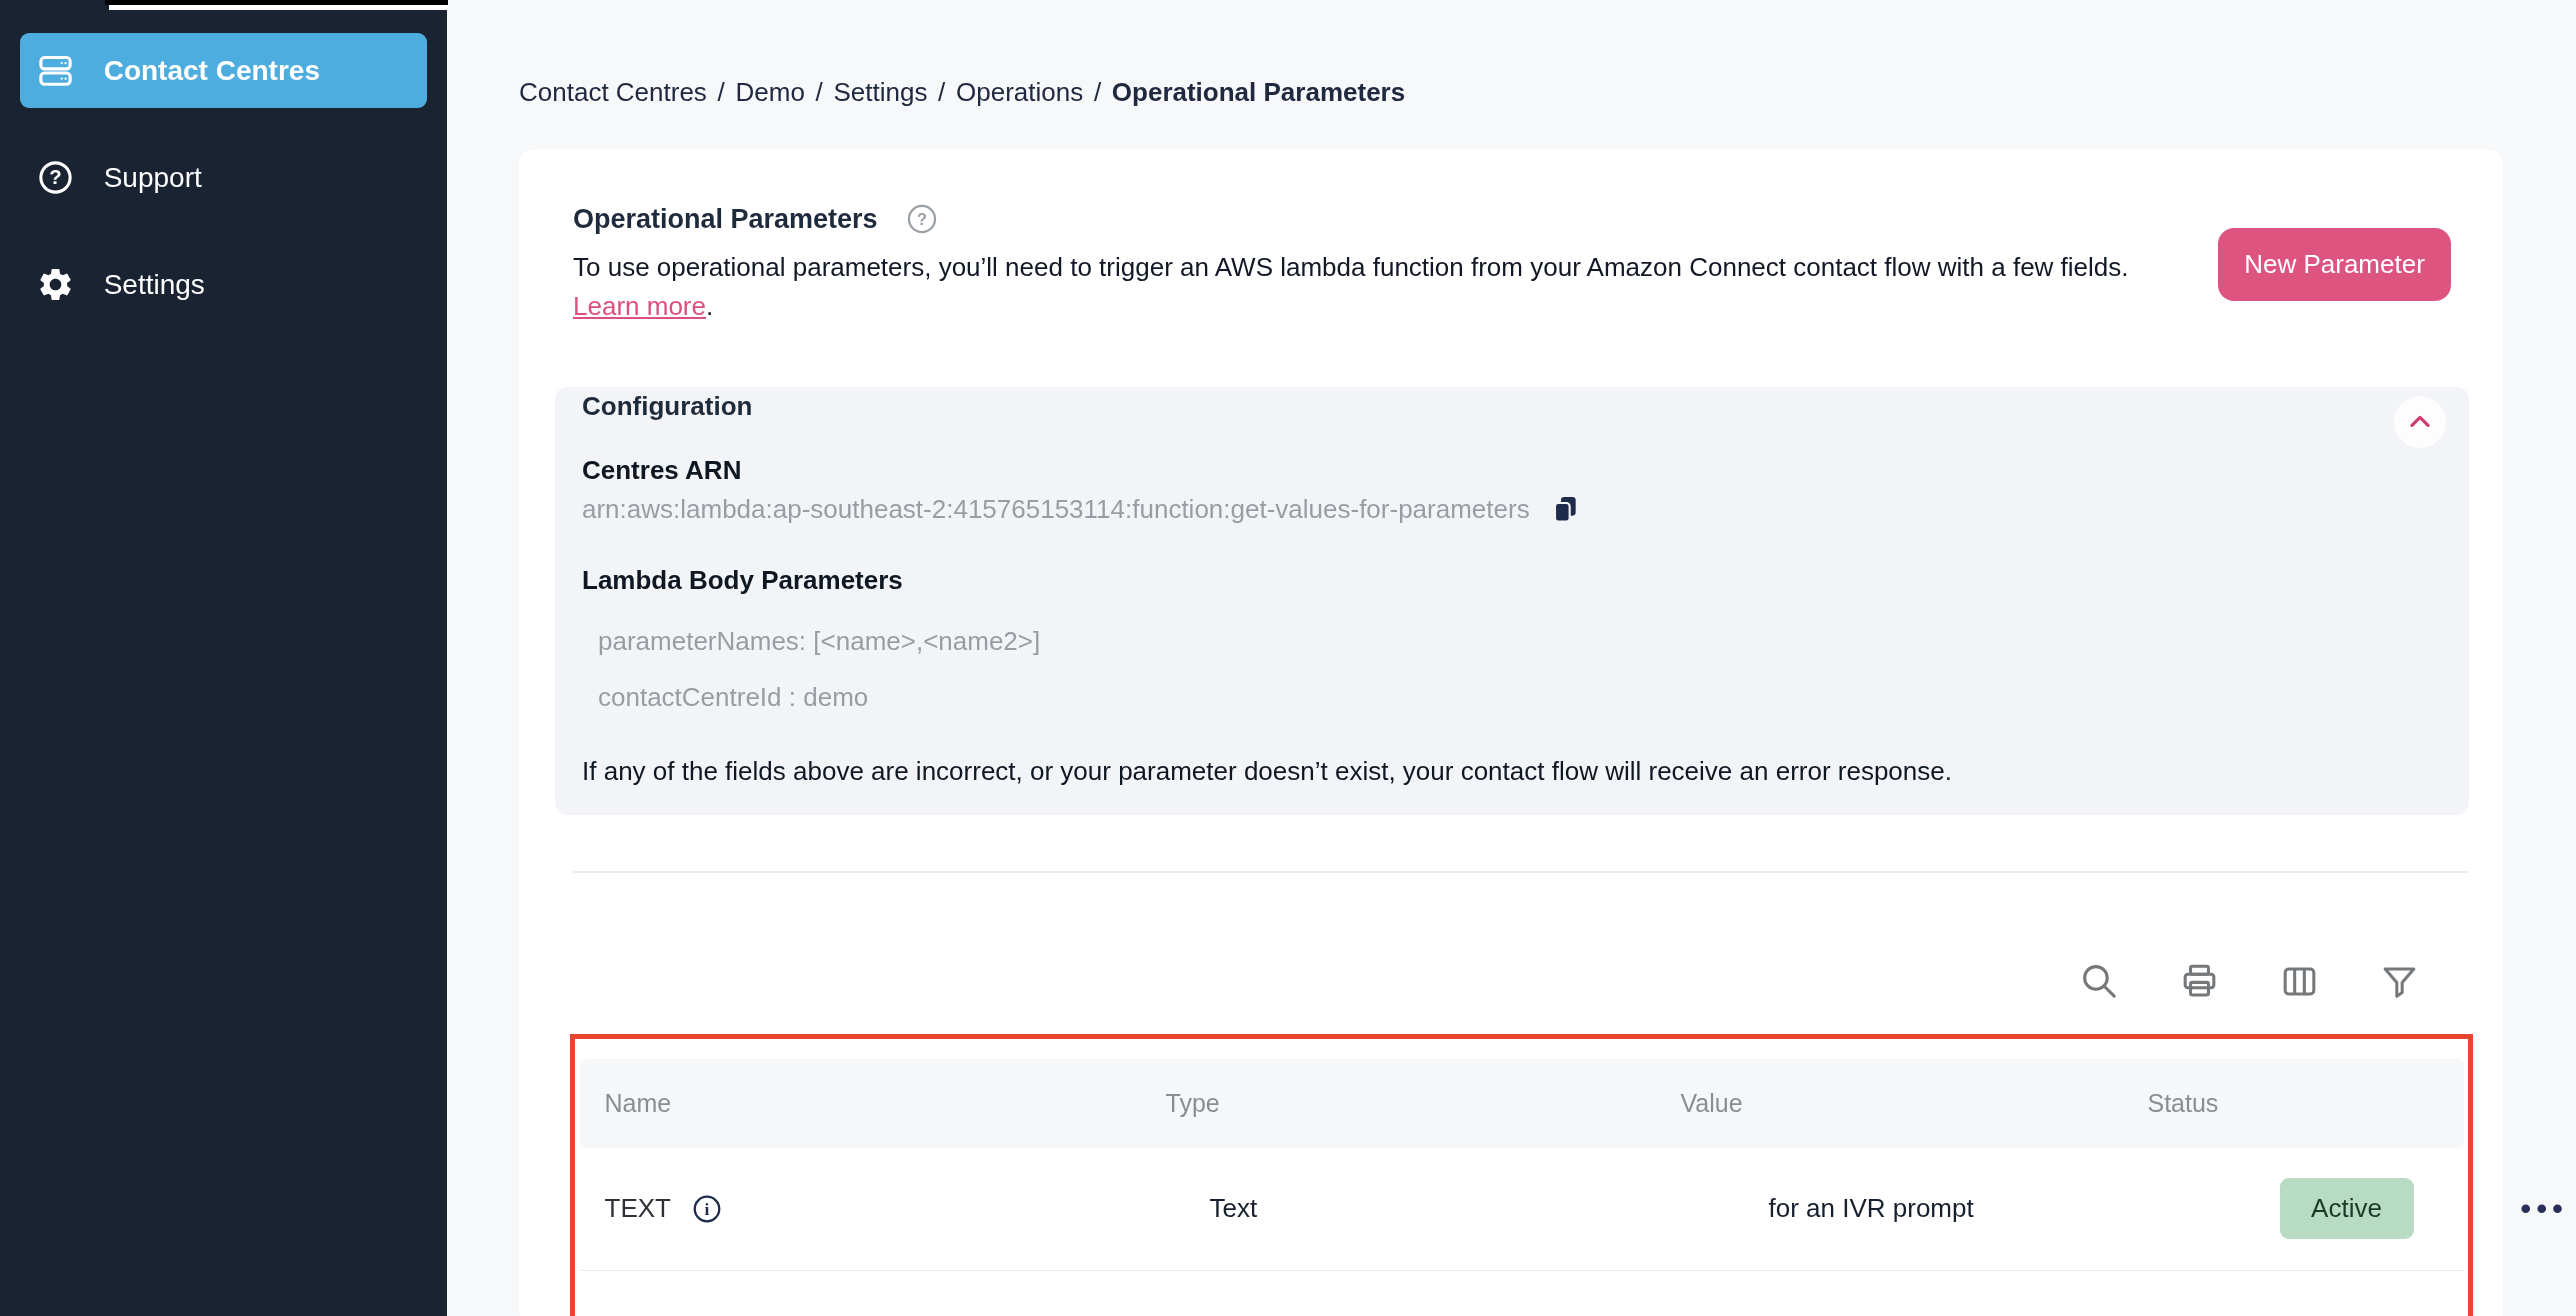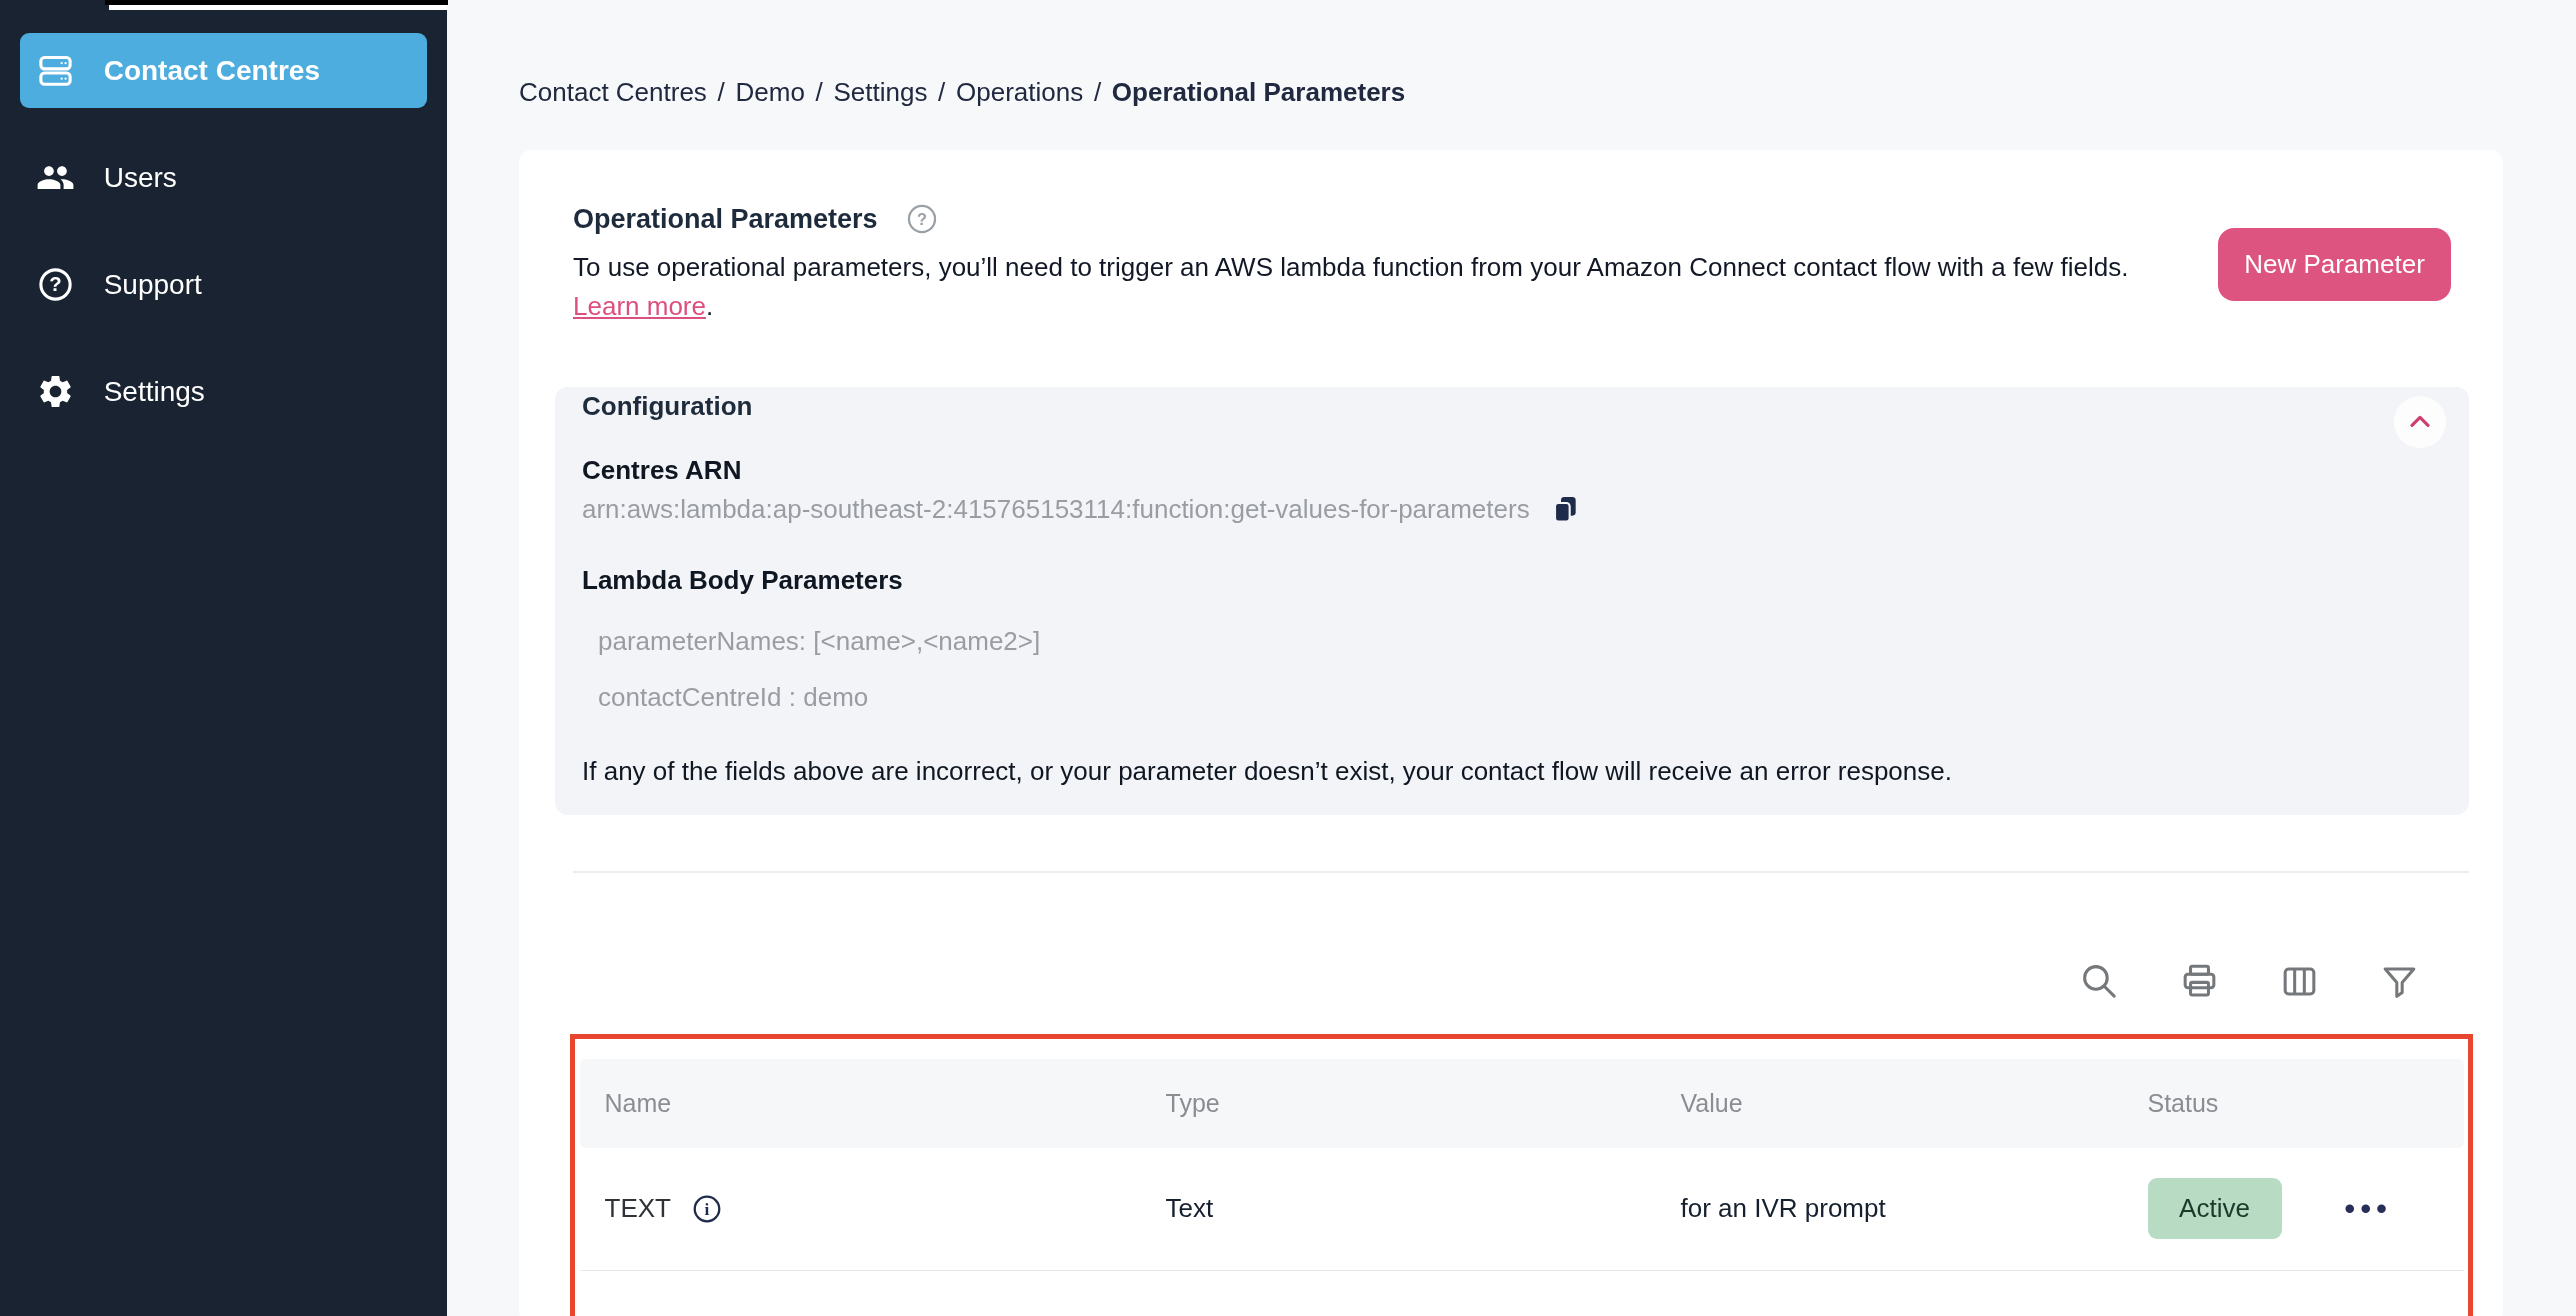--- a/index.html
+++ b/index.html
@@ -86,20 +86,21 @@
     margin:19.7px 4.5px 0 4.5px; height:89px; background:#f6f7f9; border-radius:5.4px;
     display:grid; grid-template-columns:561px 515px 467px 197px 1fr;
     align-items:center; padding-left:25px; font-size:25px; color:#8a8d92;
   }
   .thead .th { cursor:pointer; }
   .trow {
     margin:0 4.5px; height:123px;
     display:grid; grid-template-columns:561px 515px 467px 197px 1fr;
     align-items:center; padding-left:25px; font-size:26px; color:#16202e;
     border-bottom:1.8px solid #e8e8e8;
+    gap:44px;
   }
   .cell-name { display:flex; align-items:center; gap:19.7px; color:#2f3338; }
   .info-icon svg { width:32px; height:32px; display:block; }
   .status-badge {
     display:inline-flex; align-items:center; justify-content:center;
     width:134px; height:61px; border-radius:9px; background:#b7dbc3; color:#1c3a2a; font-size:26px;
   }
   .row-actions { background:transparent; border:none; cursor:pointer; color:#272e58; font-size:30px; font-weight:bold; letter-spacing:5.4px; text-align:left; font-family:"Liberation Sans", sans-serif; }
 </style>
 </head>
@@ -119,28 +120,20 @@
             <rect x="3" y="13.5" width="18" height="7" rx="2.2"></rect>
             <circle cx="15.8" cy="7.5" r="0.7" fill="#fff" stroke="none"></circle>
             <circle cx="18.2" cy="7.5" r="0.7" fill="#fff" stroke="none"></circle>
             <circle cx="15.8" cy="17" r="0.7" fill="#fff" stroke="none"></circle>
             <circle cx="18.2" cy="17" r="0.7" fill="#fff" stroke="none"></circle>
           </svg>
         </span>
         <span>Contact Centres</span>
       </div>
 
-      <div class="nav-item">
-        <span class="nav-icon">
-          <svg viewBox="0 0 24 24" fill="#ffffff">
-            <path d="M16 11c1.66 0 2.99-1.34 2.99-3S17.66 5 16 5c-1.66 0-3 1.34-3 3s1.34 3 3 3zm-8 0c1.66 0 2.99-1.34 2.99-3S9.66 5 8 5C6.34 5 5 6.34 5 8s1.34 3 3 3zm0 2c-2.33 0-7 1.17-7 3.5V19h14v-2.5c0-2.33-4.67-3.5-7-3.5zm8 0c-.29 0-.62.02-.97.05 1.16.84 1.97 1.97 1.97 3.45V19h6v-2.5c0-2.33-4.67-3.5-7-3.5z"></path>
-          </svg>
-        </span>
-        <span>Users</span>
-      </div>
 
       <div class="nav-item">
         <span class="nav-icon">
           <svg viewBox="0 0 24 24" fill="none" stroke="#ffffff" stroke-width="1.9" style="font-size:31px">
             <circle cx="12" cy="12" r="9"></circle>
             <text x="12" y="16.2" text-anchor="middle" font-size="12.5" font-weight="bold" fill="#ffffff" stroke="none" font-family="Liberation Sans, sans-serif">?</text>
           </svg>
         </span>
         <span>Support</span>
       </div>

